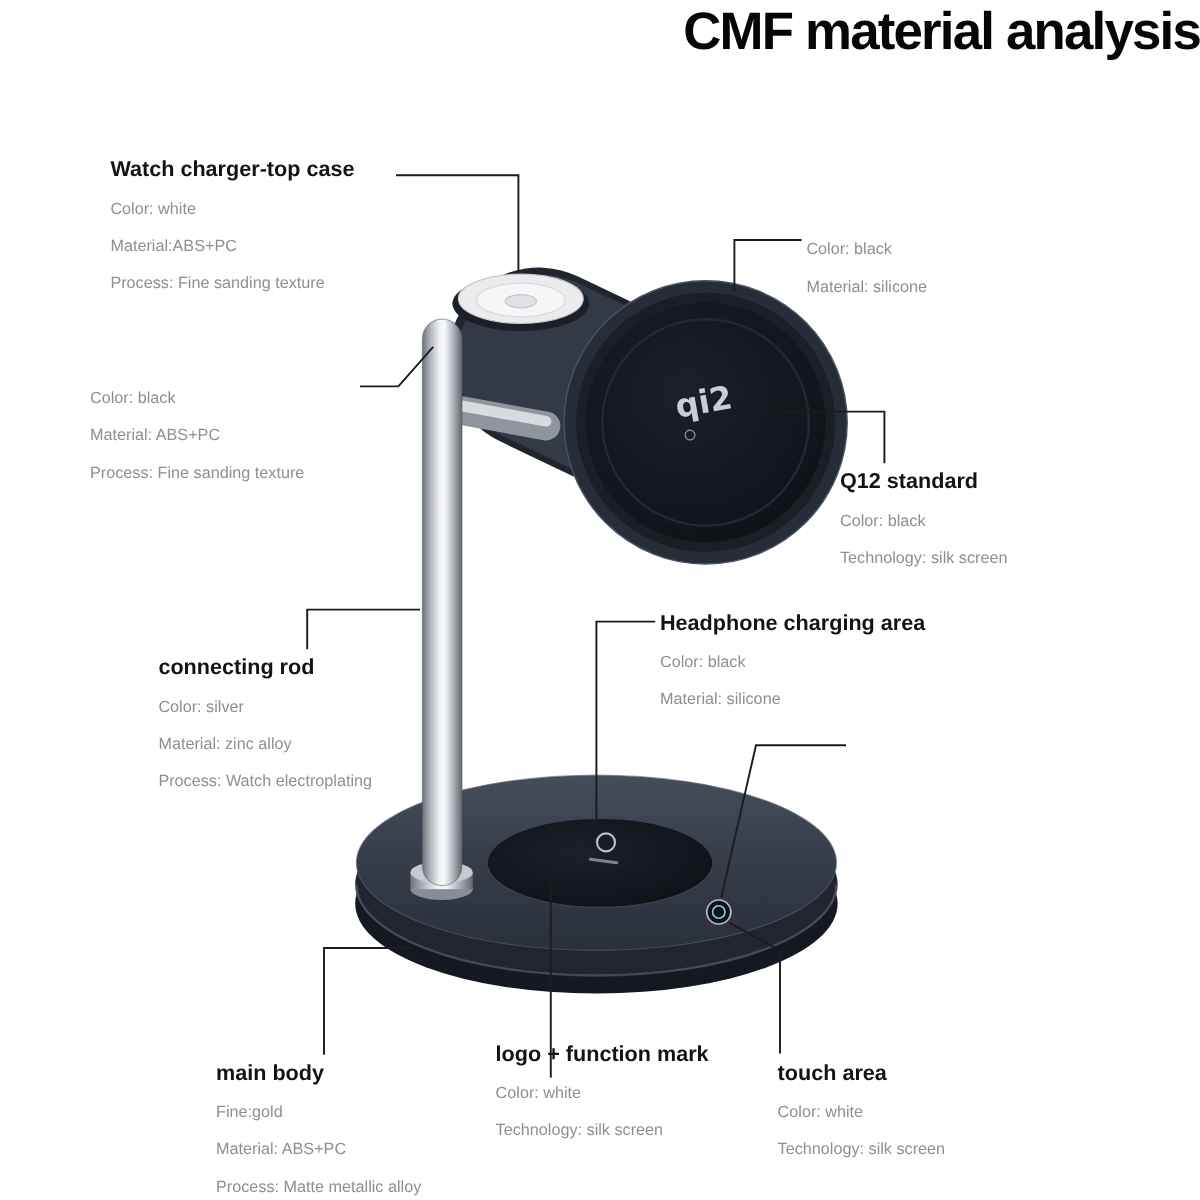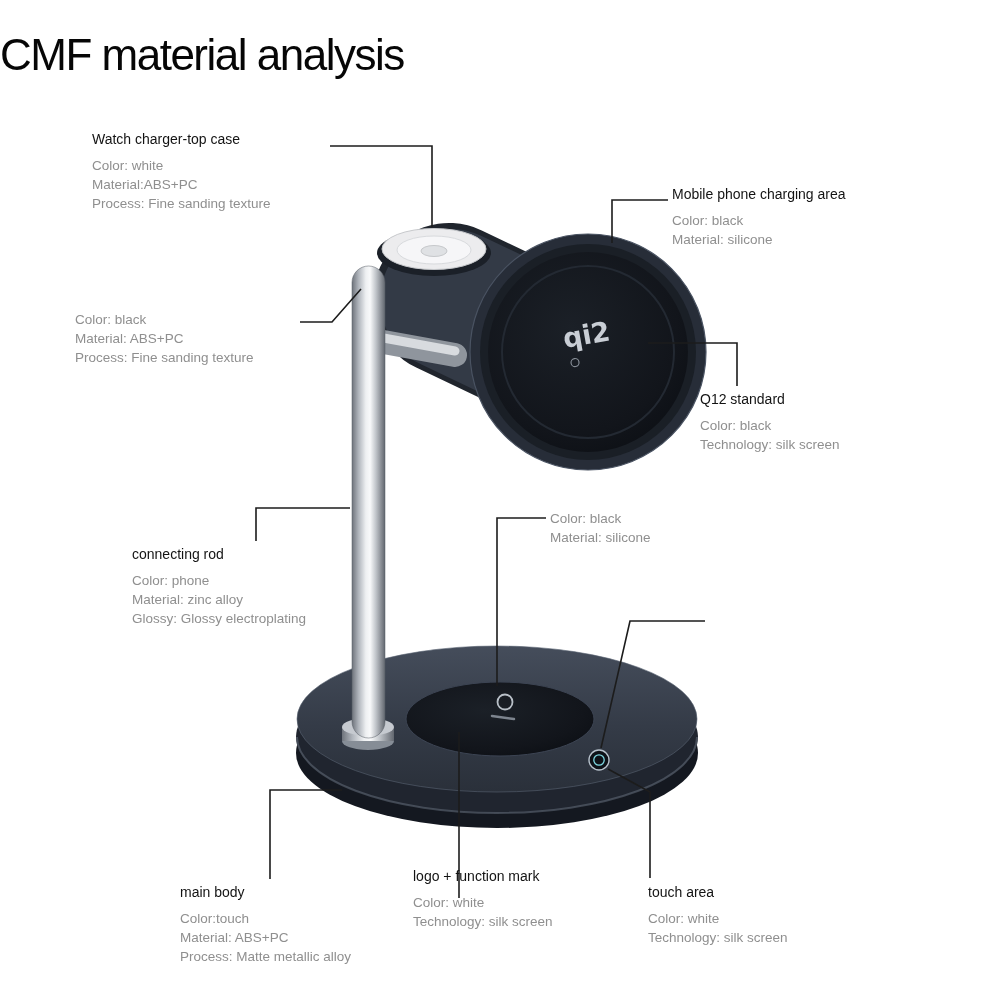--- a/index.html
+++ b/index.html
@@ -5,31 +5,31 @@
   *{box-sizing:border-box}
   html,body{margin:0;padding:0}
   body{
     width:1000px;height:1000px;position:relative;overflow:hidden;
     background:#ffffff;
     font-family:"Liberation Sans", sans-serif;
   }
   .stage{position:absolute;inset:0;width:1000px;height:1000px}
   svg.scene{position:absolute;left:0;top:0}
   .page-title{
-    position:absolute;top:30px;left:0;width:100%;
-    text-align:left;font-size:44px;font-weight:normal;
+    position:absolute;top:2px;left:0;width:100%;
+    text-align:right;font-size:44px;font-weight:bold;
     letter-spacing:-1.5px;color:#060606;
   }
   .callout{position:absolute}
   .callout h3{
-    margin:0 0 9px 0;font-size:14px;font-weight:normal;color:#131313;
+    margin:0 0 9px 0;font-size:18px;font-weight:bold;color:#131313;
     white-space:nowrap;
   }
   .callout .d{
-    font-size:13.5px;color:#8f8f8f;line-height:19px;white-space:nowrap;
+    font-size:13.5px;color:#8f8f8f;line-height:19px;white-space:nowrap;margin-top:12px;
   }
   .c0{left:92px;top:131px}
   .c1{left:75px;top:310px}
   .c2{left:132px;top:546px}
   .c3{left:180px;top:884px}
   .c4{left:672px;top:186px}
   .c5{left:700px;top:391px}
   .c6{left:550px;top:509px}
   .c7{left:710px;top:611px}
   .c8{left:648px;top:884px}
@@ -138,45 +138,45 @@
   </div>
 
   <div class="callout c1">
     <div class="d">Color: black</div>
     <div class="d">Material: ABS+PC</div>
     <div class="d">Process: Fine sanding texture</div>
   </div>
 
   <div class="callout c2">
     <h3>connecting rod</h3>
-    <div class="d">Color: phone</div>
+    <div class="d">Color: silver</div>
     <div class="d">Material: zinc alloy</div>
-    <div class="d">Glossy: Glossy electroplating</div>
+    <div class="d">Process: Watch electroplating</div>
   </div>
 
   <div class="callout c3">
     <h3>main body</h3>
-    <div class="d">Color:touch</div>
+    <div class="d">Fine:gold</div>
     <div class="d">Material: ABS+PC</div>
     <div class="d">Process: Matte metallic alloy</div>
   </div>
 
   <div class="callout c4">
-    <h3>Mobile phone charging area</h3>
     <div class="d">Color: black</div>
     <div class="d">Material: silicone</div>
   </div>
 
   <div class="callout c5">
     <h3>Q12 standard</h3>
     <div class="d">Color: black</div>
     <div class="d">Technology: silk screen</div>
   </div>
 
   <div class="callout c6">
+    <h3>Headphone charging area</h3>
     <div class="d">Color: black</div>
     <div class="d">Material: silicone</div>
   </div>
 
 
   <div class="callout c8">
     <h3>touch area</h3>
     <div class="d">Color: white</div>
     <div class="d">Technology: silk screen</div>
   </div>

